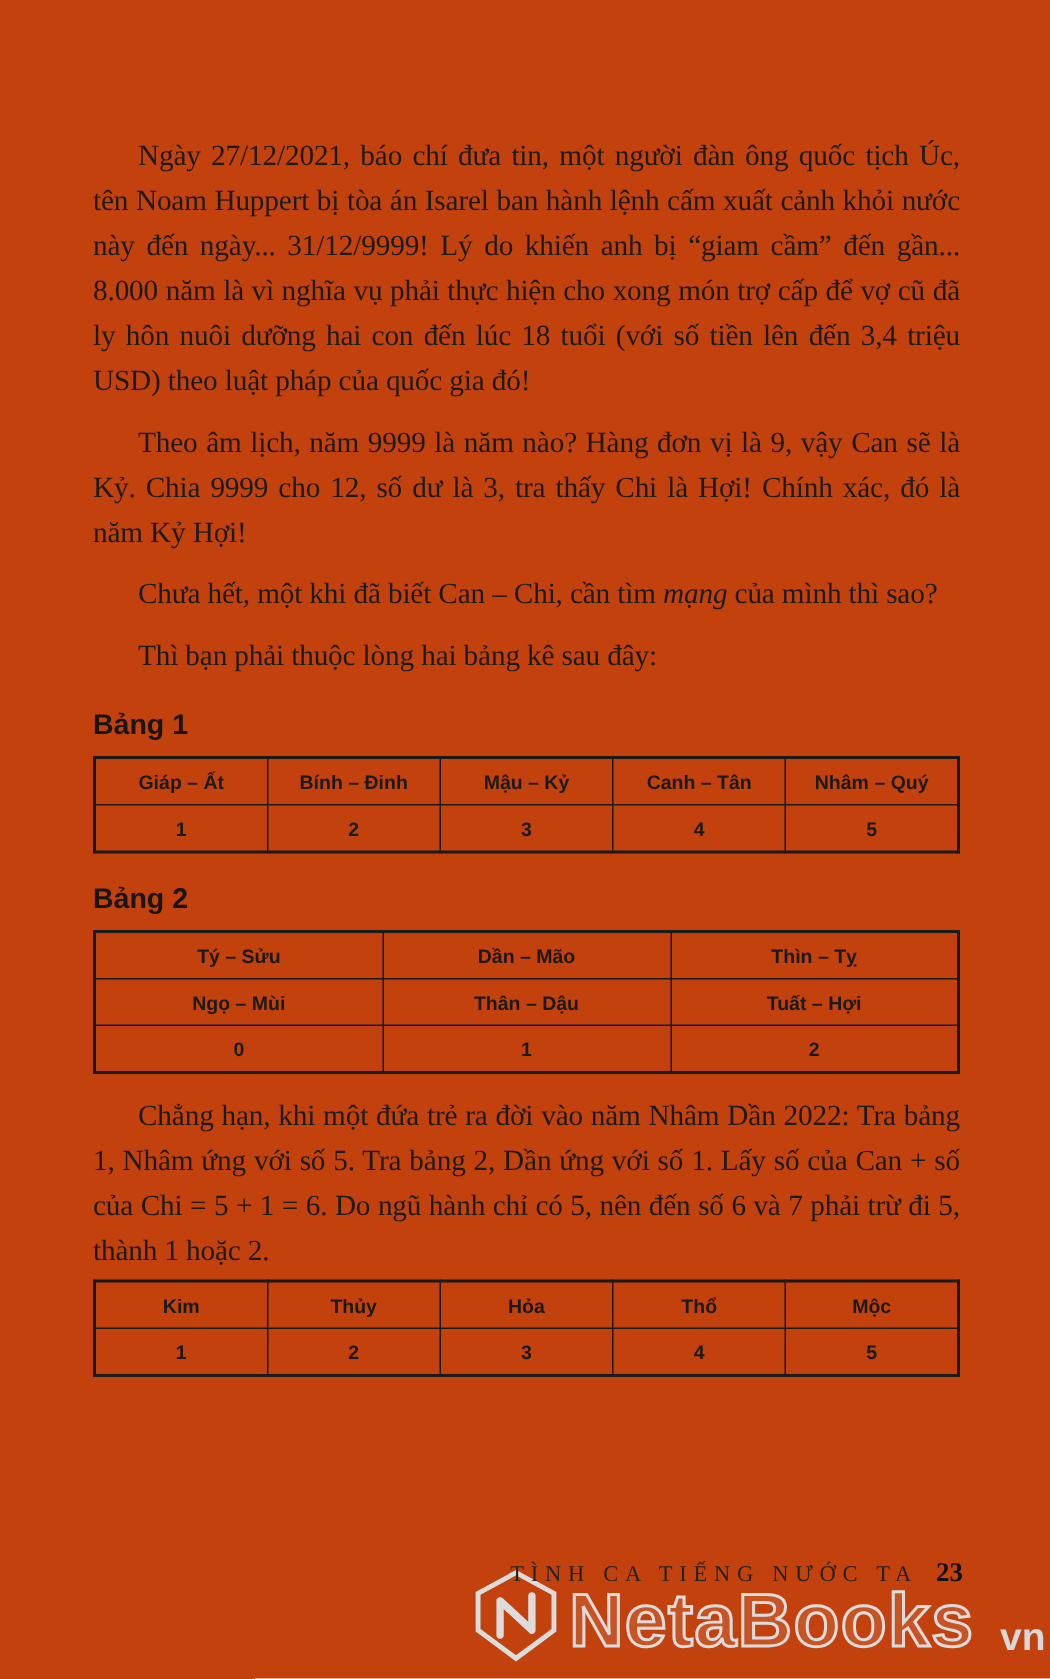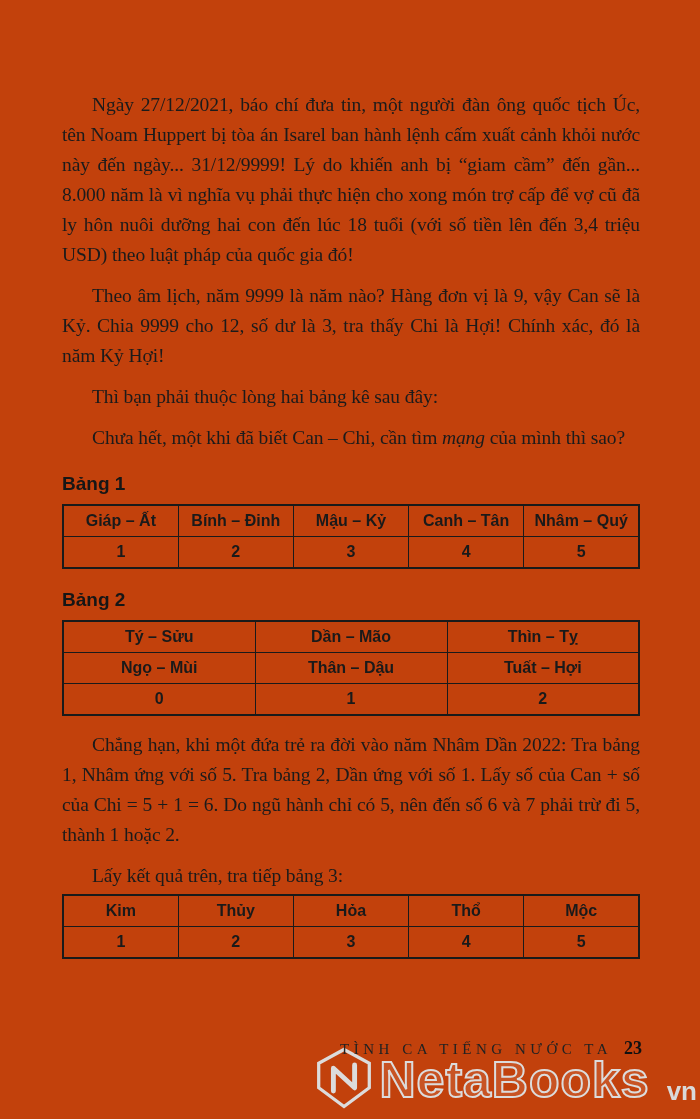--- a/index.html
+++ b/index.html
@@ -41,21 +41,21 @@
     color: #161616;
   }
   table.kb {
     width: 100%;
     margin-top: 8px;
     border-collapse: collapse;
     table-layout: fixed;
     border: 2px solid #1a1a1a;
     font-family: "Liberation Sans", sans-serif;
     font-weight: bold;
-    font-size: 16px;
+    font-size: 13px;
     color: #1a1a1a;
   }
   table.kb td {
     border: 1px solid #1a1a1a;
     text-align: center;
     vertical-align: middle;
     padding: 4px 2px;
     height: 22px;
   }
 
@@ -111,23 +111,23 @@
 </head>
 <body>
 
 <div class="page">
   <div class="content">
 
     <p class="body-par">Ngày 27/12/2021, báo chí đưa tin, một người đàn ông quốc tịch Úc, tên Noam Huppert bị tòa án Isarel ban hành lệnh cấm xuất cảnh khỏi nước này đến ngày... 31/12/9999! Lý do khiến anh bị “giam cầm” đến gần... 8.000 năm là vì nghĩa vụ phải thực hiện cho xong món trợ cấp để vợ cũ đã ly hôn nuôi dưỡng hai con đến lúc 18 tuổi (với số tiền lên đến 3,4 triệu USD) theo luật pháp của quốc gia đó!</p>
 
     <p class="body-par par-gap">Theo âm lịch, năm 9999 là năm nào? Hàng đơn vị là 9, vậy Can sẽ là Kỷ. Chia 9999 cho 12, số dư là 3, tra thấy Chi là Hợi! Chính xác, đó là năm Kỷ Hợi!</p>
 
+    <p class="body-par par-gap"><span>Chưa hết, một khi đã biết Can – Chi, cần tìm </span><span class="italic">mạng</span><span> của mình thì sao?</span></p>
+
     <p class="body-par par-gap">Thì bạn phải thuộc lòng hai bảng kê sau đây:</p>
-
-    <p class="body-par par-gap"><span>Chưa hết, một khi đã biết Can – Chi, cần tìm </span><span class="italic">mạng</span><span> của mình thì sao?</span></p>
 
     <div class="table-label">Bảng 1</div>
     <table class="kb">
       <tbody>
         <tr>
           <td>Giáp – Ất</td>
           <td>Bính – Đinh</td>
           <td>Mậu – Kỷ</td>
           <td>Canh – Tân</td>
           <td>Nhâm – Quý</td>
@@ -158,21 +158,20 @@
         <tr>
           <td>0</td>
           <td>1</td>
           <td>2</td>
         </tr>
       </tbody>
     </table>
 
     <p class="body-par" style="margin-top:14px;">Chẳng hạn, khi một đứa trẻ ra đời vào năm Nhâm Dần 2022: Tra bảng 1, Nhâm ứng với số 5. Tra bảng 2, Dần ứng với số 1. Lấy số của Can + số của Chi = 5 + 1 = 6. Do ngũ hành chỉ có 5, nên đến số 6 và 7 phải trừ đi 5, thành 1 hoặc 2.</p>
 
-    <p class="body-par par-gap">Lấy kết quả trên, tra tiếp bảng 3:</p>
 
     <table class="kb" style="margin-top:3px;">
       <tbody>
         <tr>
           <td>Kim</td>
           <td>Thủy</td>
           <td>Hỏa</td>
           <td>Thổ</td>
           <td>Mộc</td>
         </tr>

